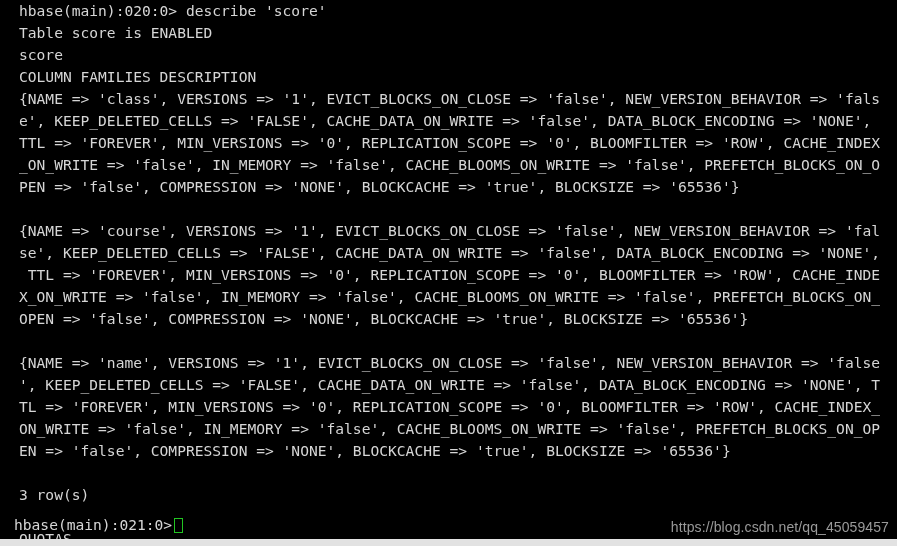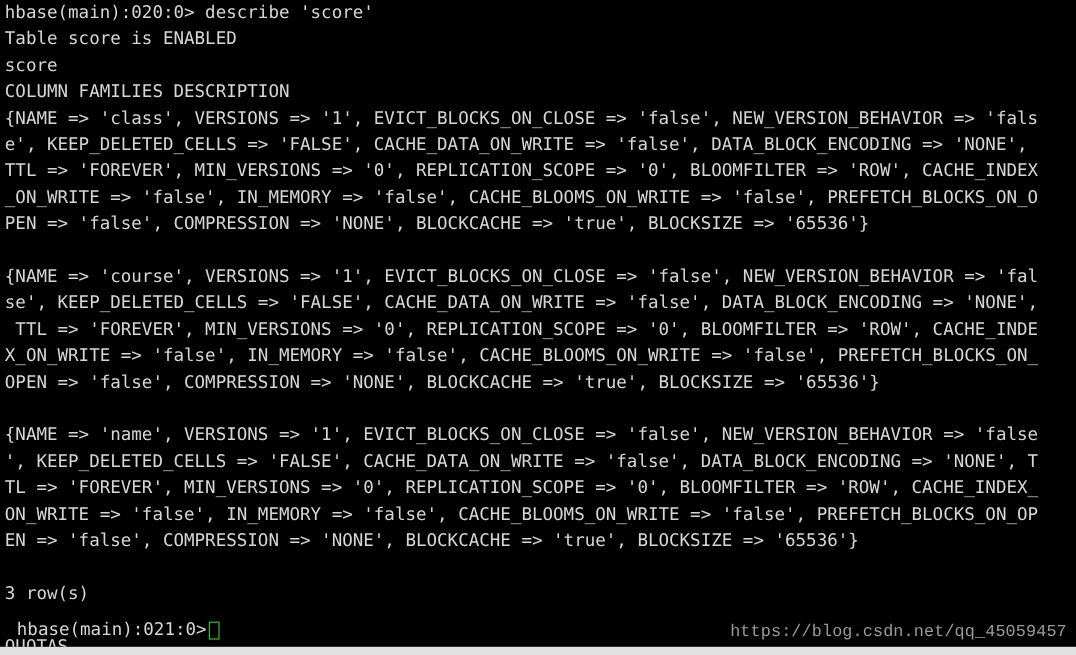--- a/index.html
+++ b/index.html
@@ -30,20 +30,21 @@
     font-size: 14.6px;
     line-height: 22px;
     color: #d6d6d6;
     white-space: pre;
     letter-spacing: 0px;
     font-weight: 400;
   }
   .term-line {
     height: 22px;
     white-space: pre;
+    margin-left: 15px;
   }
   #prompt-line {
     position: absolute;
     left: 14px;
     top: 514px;
     height: 22px;
     display: flex;
     align-items: center;
     font-family: "DejaVu Sans Mono", monospace;
     font-size: 14.6px;
@@ -58,21 +59,21 @@
     border: 1.5px solid #22c522;
     box-sizing: border-box;
     background: transparent;
     margin-left: 2px;
     vertical-align: middle;
   }
   #watermark {
     position: absolute;
     right: 8px;
     bottom: 4px;
-    font-family: Liberation Mono, monospace;
+    font-family: Liberation Sans, sans-serif;
     font-size: 14px;
     color: #9a9a9a;
     white-space: nowrap;
     letter-spacing: 0.1px;
   }
   #bottom-strip {
     width: 897px;
     height: 7px;
     background: #e2e2e2;
   }

